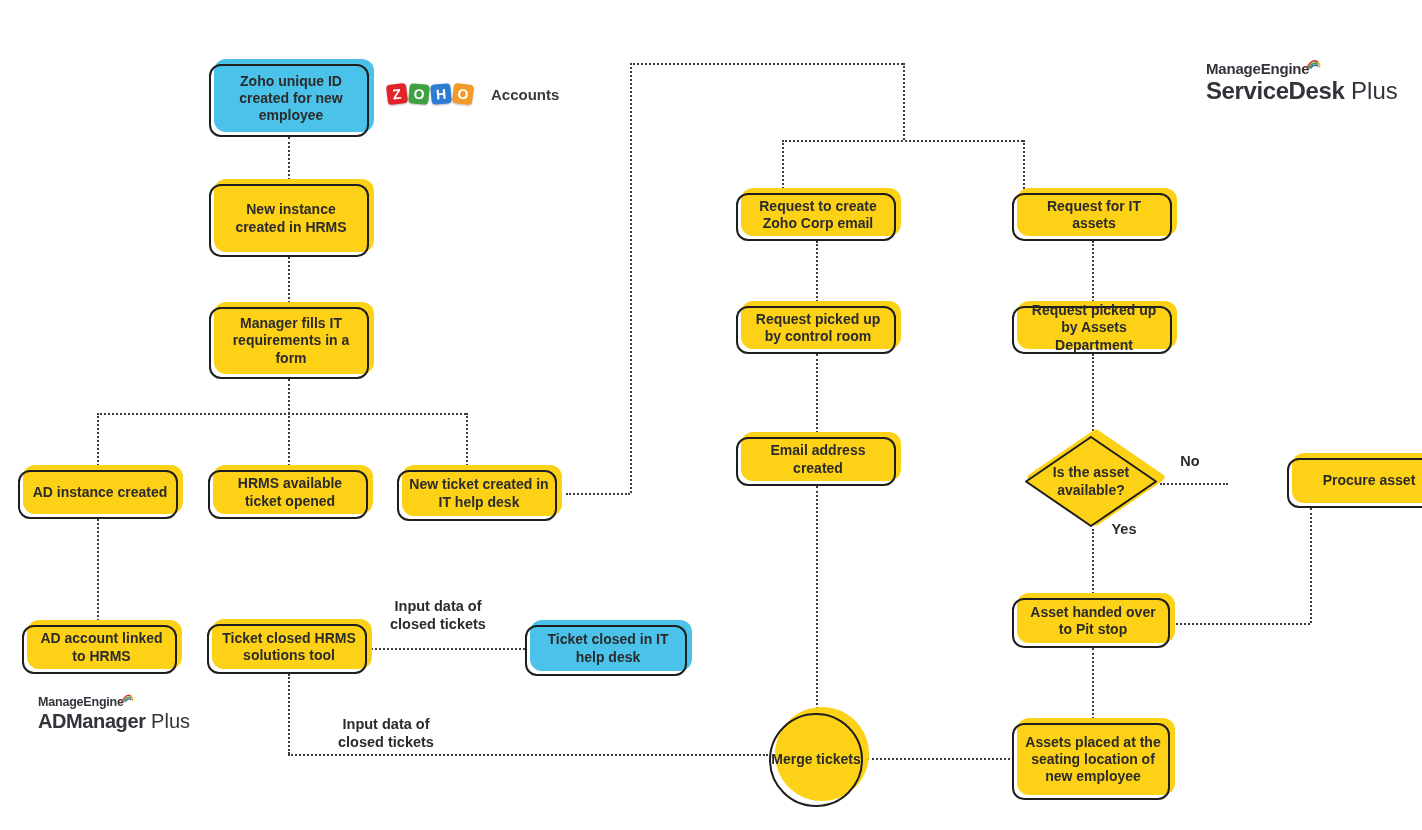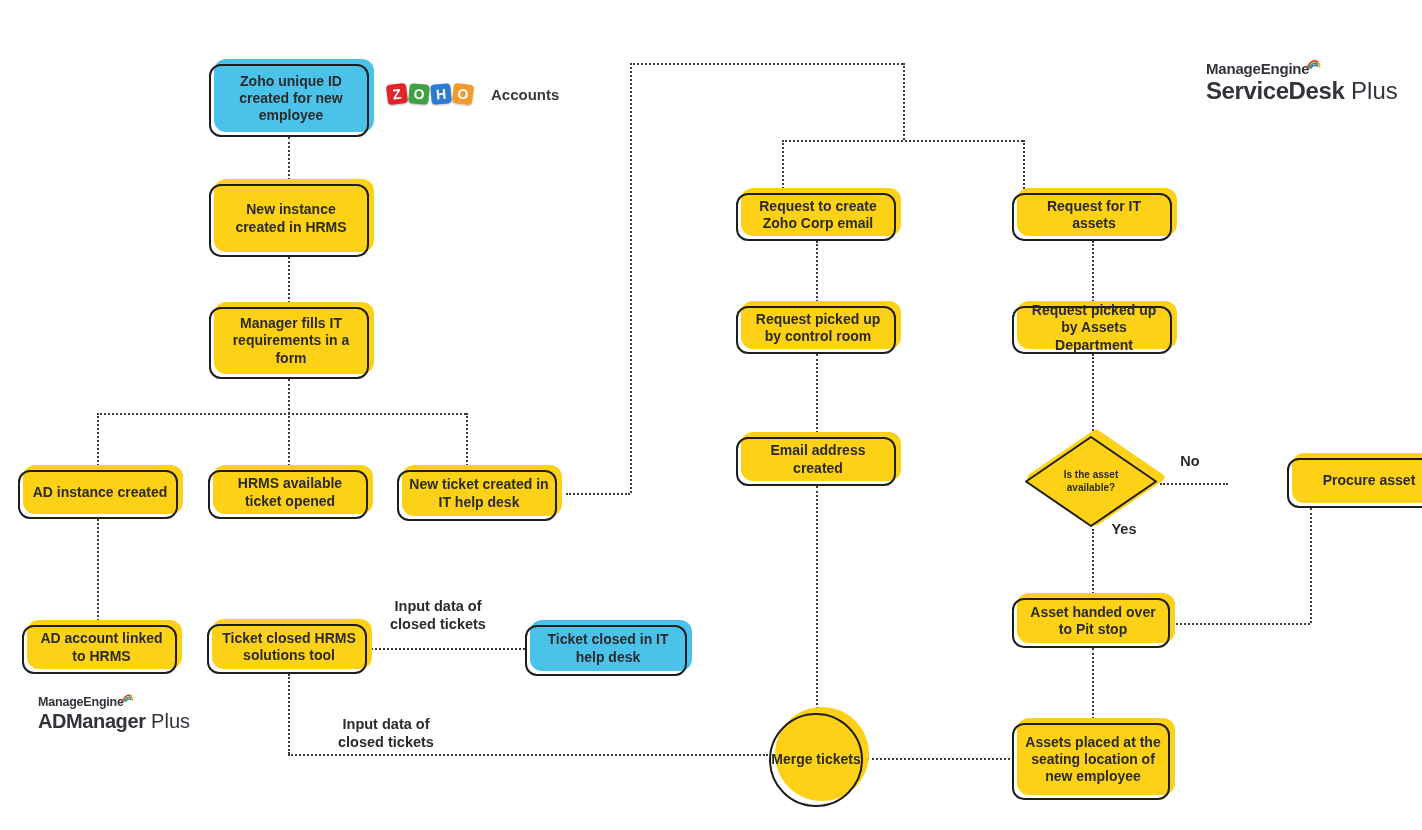--- a/index.html
+++ b/index.html
@@ -25,21 +25,21 @@
   .merge-node .fill{position:absolute;left:6px;top:-6px;width:100%;height:100%;
     background:var(--yellow);border-radius:50%;}
   .merge-node .stroke{position:absolute;inset:0;border:2px solid var(--stroke);border-radius:50%;}
   .merge-node .label{position:absolute;inset:0;display:flex;align-items:center;justify-content:center;
     text-align:center;font-size:14px;font-weight:700;color:var(--text);line-height:1.25;}
 
   
   .diamond{position:absolute;}
   .diamond svg{position:absolute;inset:0;overflow:visible;}
   .diamond .label{position:absolute;inset:0;display:flex;align-items:center;justify-content:center;
-    text-align:center;font-size:10px;font-weight:700;color:var(--text);line-height:1.22;}
+    text-align:center;font-size:14px;font-weight:700;color:var(--text);line-height:1.22;}
 
   
   .dh{position:absolute;height:0;border-top:2px dotted var(--conn);}
   .dv{position:absolute;width:0;border-left:2px dotted var(--conn);}
 
   
   .edge-label{position:absolute;text-align:center;font-size:14.5px;font-weight:700;
     color:var(--text);line-height:1.25;}
 
   

